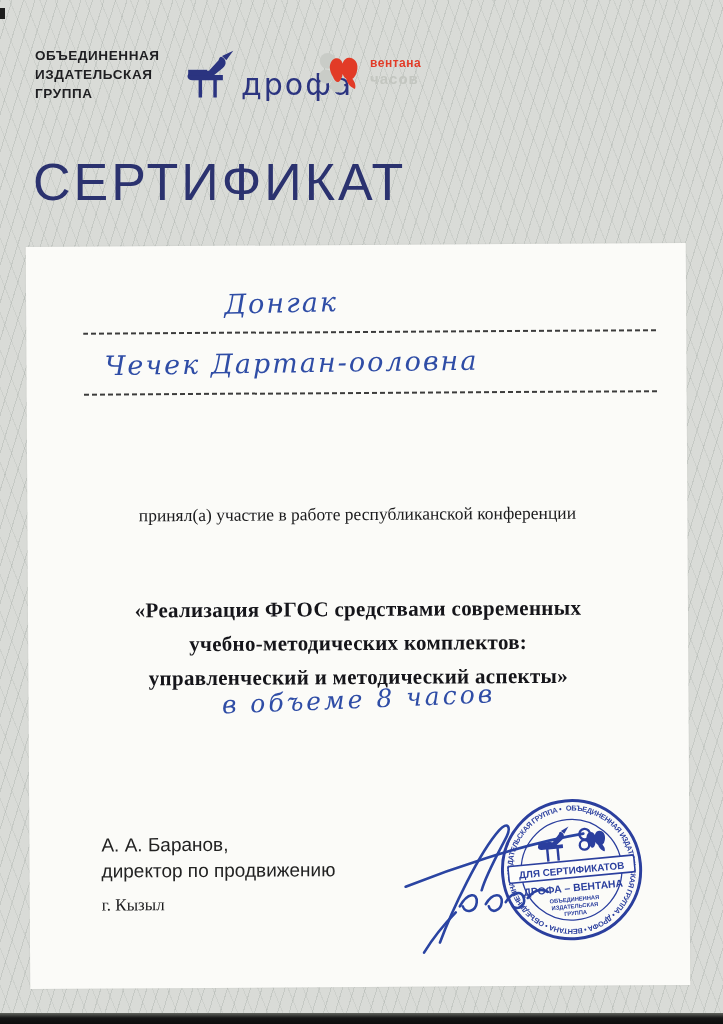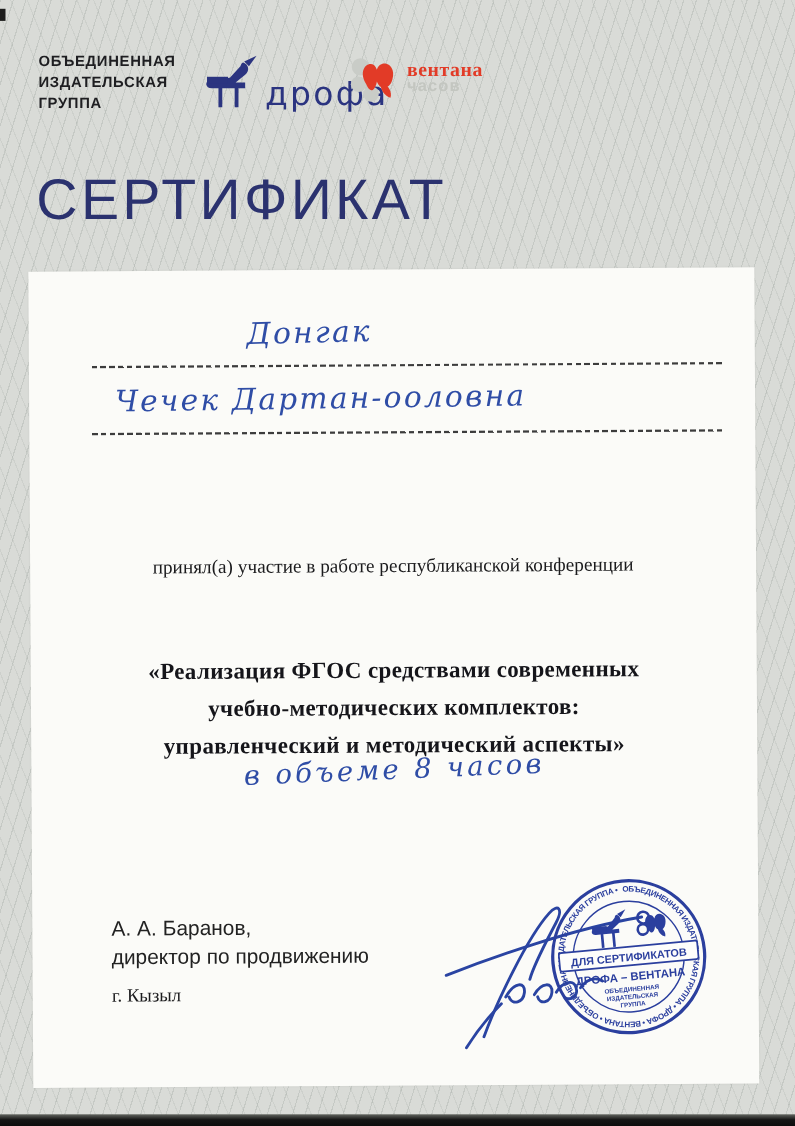--- a/index.html
+++ b/index.html
@@ -17,21 +17,21 @@
   }
   .corner-mark{position:absolute;left:0;top:8px;width:5px;height:11px;background:#1d1d1d;}
   
   .org-block{position:absolute;left:35px;top:46px;color:#1e1e21;font-weight:bold;
     font-size:13.5px;line-height:19px;letter-spacing:.6px;}
   .logo-drofa{position:absolute;left:183px;top:48px;display:flex;align-items:flex-end;}
   .logo-drofa .word{color:#2b3480;font-size:30px;line-height:30px;letter-spacing:2px;margin-left:6px;
     font-family:"DejaVu Sans",sans-serif;transform:translateY(-6px);}
   .logo-ventana{position:absolute;left:318px;top:48px;display:flex;align-items:flex-start;}
   .logo-ventana .words{margin-left:8px;margin-top:8px;font-weight:bold;line-height:15px;}
-  .logo-ventana .w1{color:#e23b27;font-size:18px;letter-spacing:.5px;font-family:Liberation Serif, serif;}
+  .logo-ventana .w1{color:#e23b27;font-size:12px;letter-spacing:.5px;}
   .logo-ventana .w2{color:#c3c6c0;font-size:15px;letter-spacing:1px;}
   
   .cert-title{position:absolute;left:33px;top:152px;color:#2b326f;
     font-size:52px;font-weight:300;letter-spacing:3px;
     font-family:"Liberation Sans",sans-serif;}
   
   .panel{position:absolute;left:28px;top:245px;width:660px;height:742px;
     background:#fbfbf8;transform:rotate(-0.35deg);box-shadow:0 0 2px rgba(0,0,0,.08);}
   .hand{font-family:"DejaVu Serif",serif;font-style:italic;color:#2f4da6;}
   .hw-line1{position:absolute;left:0;right:150px;top:42px;text-align:center;

